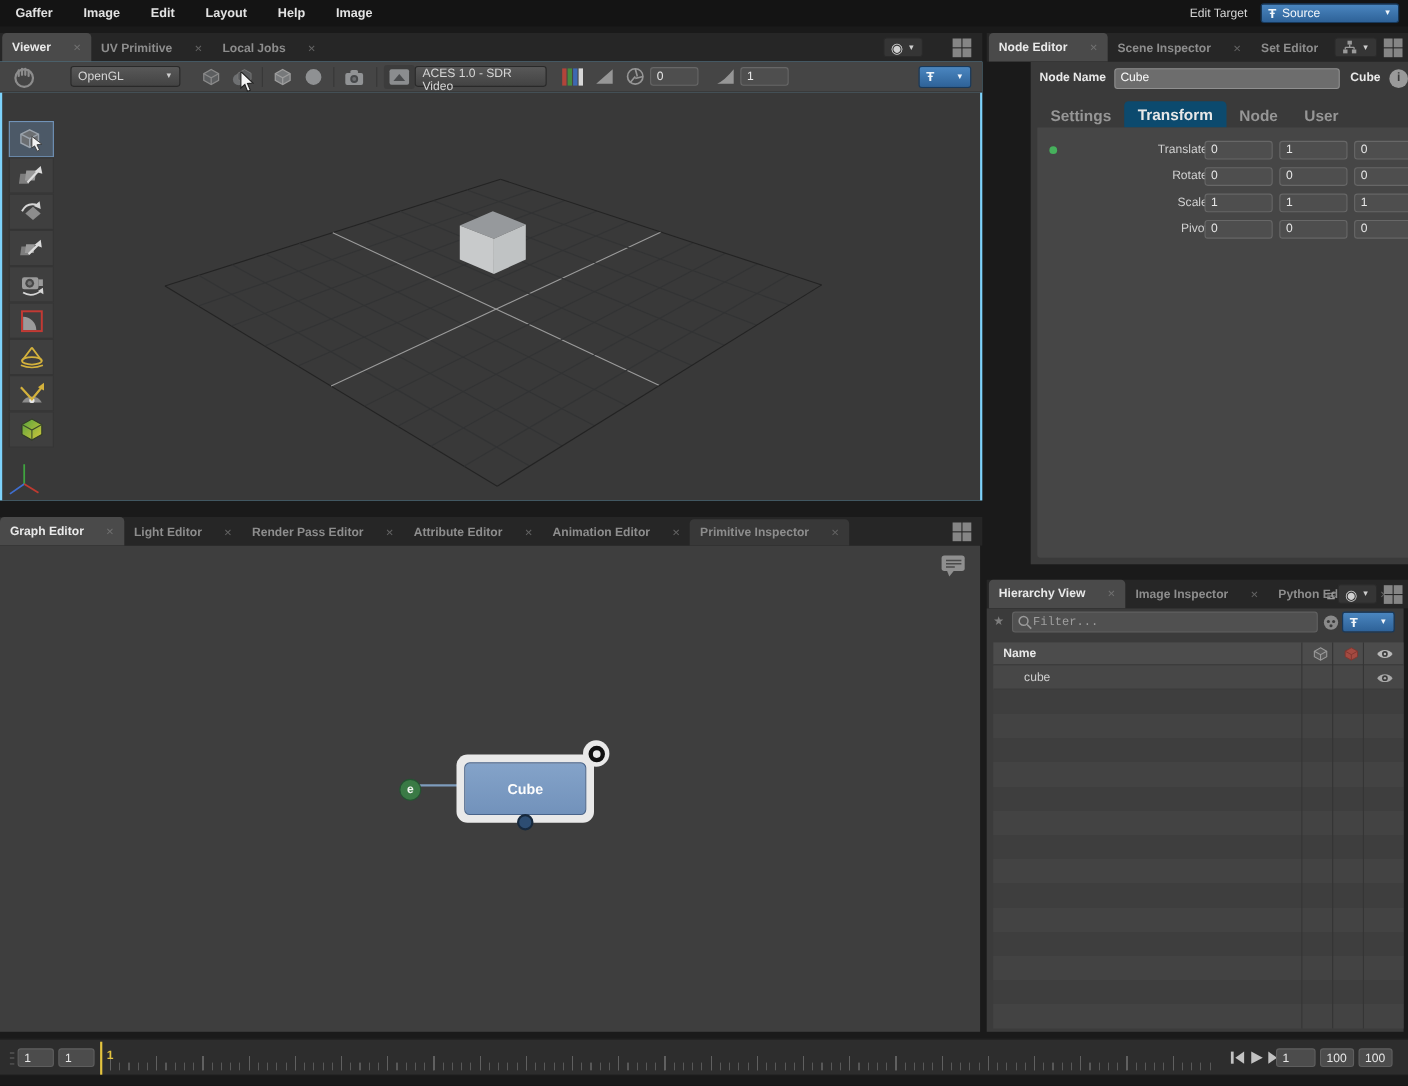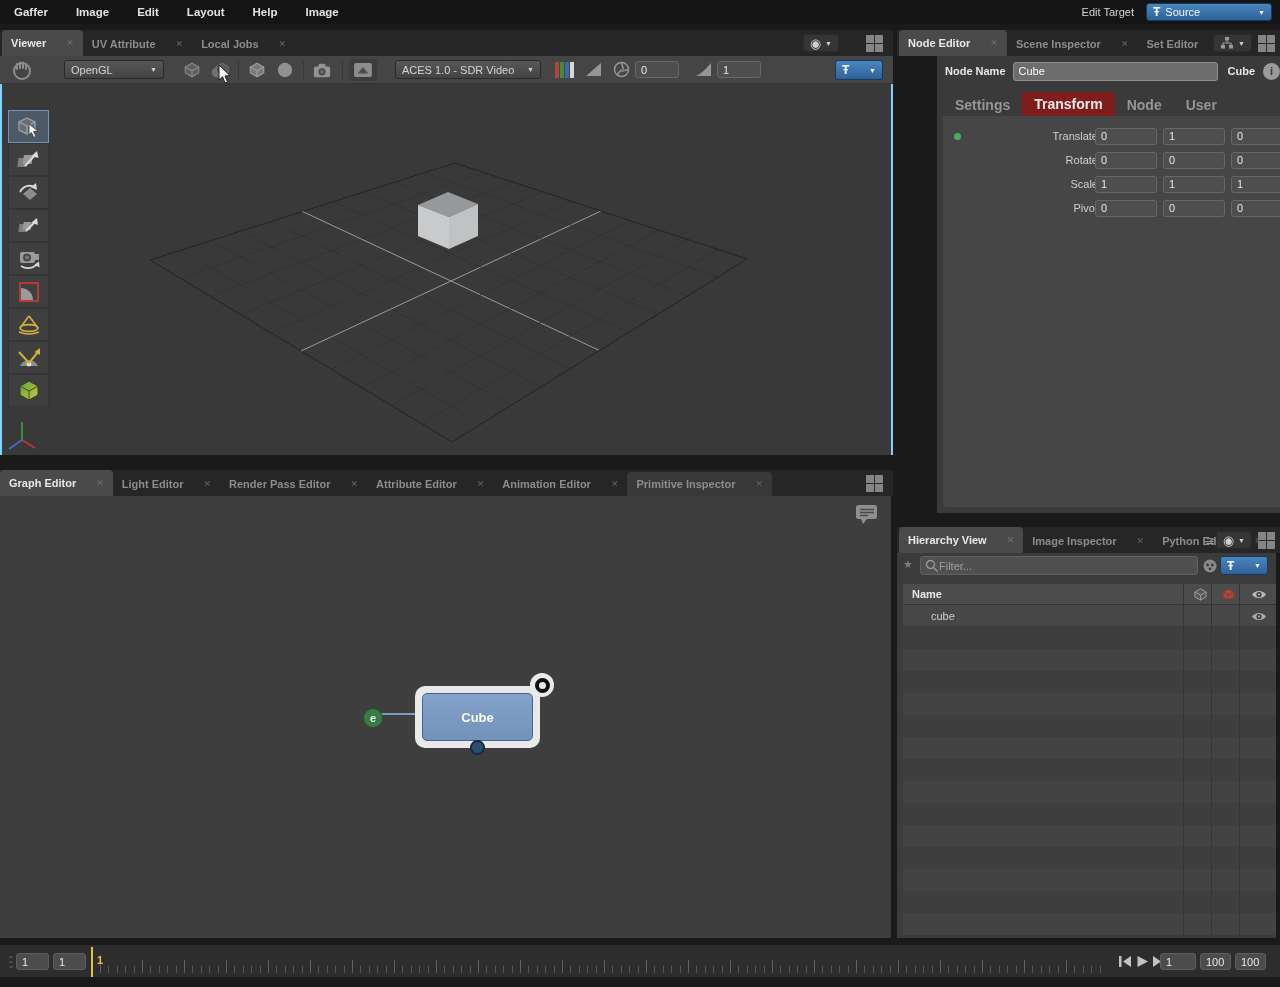--- a/index.html
+++ b/index.html
@@ -91,36 +91,36 @@
   #tl-grip { position:absolute; left:9px; top:11px; width:4px; height:12px;
       background:repeating-linear-gradient(#4a4a4a 0 2px,transparent 2px 5px); }
 
   
   #ne-tabbar { left:897px; top:30px; width:383px; height:26px; padding-left:2px; }
   #ne-body { left:897px; top:56px; width:379px; height:457px; background:#3a3a3a; }
   #ne-namerow { position:absolute; left:0; top:0; width:379px; height:30px; display:flex; align-items:center; }
   #ne-subtabs { position:absolute; left:6px; top:36px; display:flex; align-items:flex-end; }
   .subtab { height:22px; padding:0 12px; display:flex; align-items:center; font-size:14px;
             font-weight:bold; color:#969696; border-radius:4px 4px 0 0; }
-  .subtab.active { background:#7f1d1d; color:#e8e8e8; height:24px; }
+  .subtab.active { background:#0c4a6e; color:#e8e8e8; height:24px; }
   #ne-content { position:absolute; left:6px; top:60px; width:367px; height:391px;
             background:#464646; border-radius:0 3px 3px 3px; }
   .trow { position:absolute; left:0; width:367px; height:24px; display:flex; align-items:center; }
   .trow .lbl { position:absolute; right:212px; font-size:11px; color:#d0d0d0; }
   .trow input { position:absolute; width:62px; height:17px; }
   .greendot { position:absolute; left:11px; width:7px; height:7px; border-radius:50%; background:#46b15c; }
 
   
   #hv-tabbar { left:897px; top:527px; width:383px; height:26px; padding-left:2px; }
   #hv-body { left:897px; top:553px; width:379px; height:385px; background:#3b3b3b; }
   #hv-filterrow { position:absolute; left:0; top:0; width:379px; height:26px; display:flex; align-items:center; }
   #hv-search { position:absolute; left:23px; top:3px; width:278px; height:19px; background:#505050;
                border:1px solid #616161; border-radius:3px; display:flex; align-items:center; padding:0 4px; }
   #hv-search input { background:transparent; border:none; outline:none; color:#e5e5e5;
-               font-size:11px; width:230px; font-family:Liberation Sans, sans-serif; }
+               font-size:11px; width:230px; font-family:Liberation Mono, monospace; }
   #hv-search input::placeholder { color:#9e9e9e; }
   #hv-header { position:absolute; left:6px; top:31px; width:373px; height:21px; background:#4c4c4c;
                border-bottom:1px solid #333; display:flex; align-items:center; }
   #hv-rows { position:absolute; left:6px; top:52px; width:373px; height:330px;
       background:repeating-linear-gradient(#434343 0 22px,#3e3e3e 22px 44px); }
   .hv-coldiv { position:absolute; top:31px; height:351px; width:1px; background:#353535; }
   #hv-row-cube { position:absolute; left:0; top:0; width:373px; height:22px; background:#474747;
       display:flex; align-items:center; border-bottom:1px solid #3a3a3a; }
 
   .mini { font-size:11px; color:#cfcfcf; }
@@ -145,21 +145,21 @@
       <span class="arr">▼</span>
     </div>
   </div>
 
   <div id="viewer-tabbar" class="tabbar">
     <div class="tab active">
       <span>Viewer</span>
       <span class="x">✕</span>
       </div>
     <div class="tab">
-      <span>UV Attribute</span>
+      <span>UV Primitive</span>
       <span class="x">✕</span>
       </div>
     <div class="tab">
       <span>Local Jobs</span>
       <span class="x">✕</span>
       </div>
     <div class="ctrlbox" style="right:54px; top:4px;">
       <span class="target-glyph">◉</span>
       <span style="font-size:7px; color:#cfcfcf;">▼</span>
     </div>
@@ -218,21 +218,21 @@
             <circle cx="12" cy="12" r="2" fill="#6d6f71"></circle>
         </svg>
       </div>
       <div style="width:1px; height:18px; background:#373737; margin:0 6px;"></div>
       <div class="tbtn" style="background:#3c3c3c; border-radius:3px;">
         <svg width="20" height="16" viewBox="0 0 22 18">
           <rect x="1" y="1" width="20" height="16" rx="2" fill="#8b8d8f"></rect>
           <path d="M5 13 L11 6 L17 13 Z" fill="#4a4c4e"></path>
         </svg>
       </div>
-      <div class="dd" style="width:146px; margin-left:18px;">
+      <div class="dd" style="width:120px; margin-left:0;flex-direction:column;">
         <span>ACES 1.0 - SDR Video</span>
         <span class="arr">▼</span>
       </div>
 
       <div class="tbtn" style="margin-left:10px;">
         <svg width="20" height="16" viewBox="0 0 20 16">
           <rect x="0" y="0" width="4" height="16" fill="#b2443a"></rect>
           <rect x="5" y="0" width="4" height="16" fill="#468a3e"></rect>
           <rect x="10" y="0" width="4" height="16" fill="#3d68b0"></rect>
           <rect x="15" y="0" width="4" height="16" fill="#d7d7d7"></rect>

